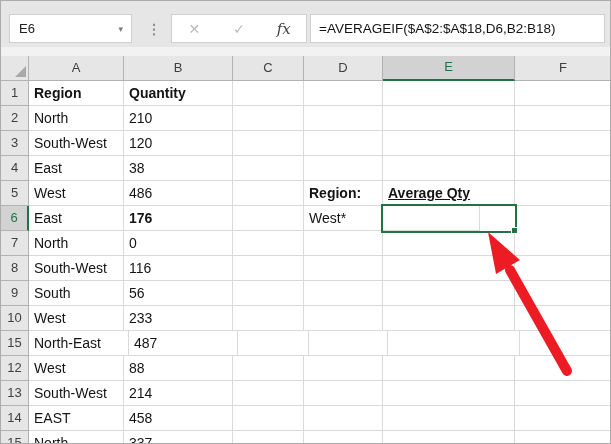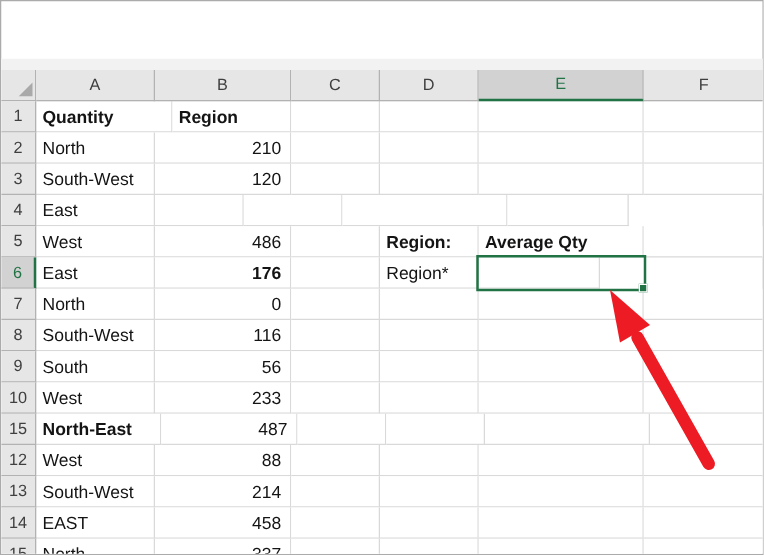--- a/index.html
+++ b/index.html
@@ -51,57 +51,72 @@
   .corner-tri {
     position:absolute; right:2px; bottom:3px; width:0; height:0;
     border-left:11px solid transparent; border-bottom:11px solid #a9a9a9;
   }
   .cell {
     background:#fff; box-sizing:border-box; height:25px; flex:none;
     border-right:1px solid #d9d9d9; border-bottom:1px solid #d9d9d9;
     font-size:14px; color:#141414; line-height:24px;
     padding:0 5px; white-space:nowrap;
   }
-  .cell.num { text-align:right; padding-right:7px; }
+  .cell.num { padding-right:7px; }
   .cell.bold { font-weight:bold; }
   
   .sel-border {
     position:absolute; left:380px; top:157px; width:136px; height:29px;
     border:2px solid #217346; box-sizing:border-box; pointer-events:none; z-index:5;
   }
   .sel-handle {
     position:absolute; left:510px; top:180px; width:7px; height:7px;
     background:#217346; border:1px solid #fff; box-sizing:border-box; z-index:6;
   }
   .arrow-svg { position:absolute; left:0; top:0; z-index:7; pointer-events:none; }
 </style>
 </head>
 <body>
 
 <div class="screen">
 
+  <div class="topbar">
+    <div class="namebox">
+      <span class="val">E6</span>
+      <span class="caret">▾</span>
+    </div>
+    <div class="dots">⋮</div>
+    <div class="fbuttons">
+      <span class="fbtn cancel">✕</span>
+      <span class="fbtn enter">✓</span>
+      <span class="fbtn fx">fx</span>
+    </div>
+    <div class="fbar">
+      <span>=AVERAGEIF($A$2:$A$18,D6,B2:B18)</span>
+    </div>
+  </div>
 
   <div class="sheet">
     <div class="gapstrip"></div>
     <div id="grid">
         <div class="hdr-row">
           <div class="hdr-cell" style="width: 28px;">
             <div class="corner-tri"></div>
           </div>
           <div class="hdr-cell" style="width: 95px;">A</div>
           <div class="hdr-cell" style="width: 109px;">B</div>
           <div class="hdr-cell" style="width: 71px;">C</div>
           <div class="hdr-cell" style="width: 79px;">D</div>
           <div class="hdr-cell active" style="width: 132px;">E</div>
           <div class="hdr-cell" style="width: 97px;">F</div>
         </div>
         <div class="g-row">
           <div class="row-hdr" style="width: 28px;">1</div>
+          <div class="cell bold" style="width: 95px;">Region</div>
           <div class="cell bold" style="width: 109px;">Quantity</div>
-          <div class="cell bold" style="width: 95px;">Region</div>
           <div class="cell" style="width: 71px;"></div>
           <div class="cell" style="width: 79px;"></div>
           <div class="cell" style="width: 132px;"></div>
           <div class="cell" style="width: 97px;"></div>
         </div>
         <div class="g-row">
           <div class="row-hdr" style="width: 28px;">2</div>
           <div class="cell" style="width: 95px;">North</div>
           <div class="cell num" style="width: 109px;">210</div>
           <div class="cell" style="width: 71px;"></div>
@@ -114,40 +129,41 @@
           <div class="cell" style="width: 95px;">South-West</div>
           <div class="cell num" style="width: 109px;">120</div>
           <div class="cell" style="width: 71px;"></div>
           <div class="cell" style="width: 79px;"></div>
           <div class="cell" style="width: 132px;"></div>
           <div class="cell" style="width: 97px;"></div>
         </div>
         <div class="g-row">
           <div class="row-hdr" style="width: 28px;">4</div>
           <div class="cell" style="width: 95px;">East</div>
+          <div class="cell num" style="width: 109px;">38</div>
           <div class="cell" style="width: 71px;"></div>
           <div class="cell" style="width: 79px;"></div>
           <div class="cell" style="width: 132px;"></div>
           <div class="cell" style="width: 97px;"></div>
         </div>
         <div class="g-row">
           <div class="row-hdr" style="width: 28px;">5</div>
           <div class="cell" style="width: 95px;">West</div>
           <div class="cell num" style="width: 109px;">486</div>
           <div class="cell" style="width: 71px;"></div>
           <div class="cell bold" style="width: 79px;">Region:</div>
-          <div class="cell bold" style="width: 132px;">Average Qty</div>
+          <div class="cell bold" style="width: 132px; text-decoration: underline;">Average Qty</div>
           <div class="cell" style="width: 97px;"></div>
         </div>
         <div class="g-row">
           <div class="row-hdr active" style="width: 28px;">6</div>
           <div class="cell" style="width: 95px;">East</div>
           <div class="cell num" style="width: 109px; font-weight: bold;">176</div>
           <div class="cell" style="width: 71px;"></div>
-          <div class="cell" style="width: 79px;">Region*</div>
+          <div class="cell" style="width: 79px;">West*</div>
           <div class="cell" style="width: 97px;"></div>
         </div>
         <div class="g-row">
           <div class="row-hdr" style="width: 28px;">7</div>
           <div class="cell" style="width: 95px;">North</div>
           <div class="cell num" style="width: 109px;">0</div>
           <div class="cell" style="width: 71px;"></div>
           <div class="cell" style="width: 79px;"></div>
           <div class="cell" style="width: 132px;"></div>
           <div class="cell" style="width: 97px;"></div>
@@ -174,21 +190,21 @@
           <div class="row-hdr" style="width: 28px;">10</div>
           <div class="cell" style="width: 95px;">West</div>
           <div class="cell num" style="width: 109px;">233</div>
           <div class="cell" style="width: 71px;"></div>
           <div class="cell" style="width: 79px;"></div>
           <div class="cell" style="width: 132px;"></div>
           <div class="cell" style="width: 97px;"></div>
         </div>
         <div class="g-row">
           <div class="row-hdr" style="width: 28px;">15</div>
-          <div class="cell" style="width: 100px; font-weight: bold;">North-East</div>
+          <div class="cell" style="width: 100px;">North-East</div>
           <div class="cell num" style="width: 109px;">487</div>
           <div class="cell" style="width: 71px;"></div>
           <div class="cell" style="width: 79px;"></div>
           <div class="cell" style="width: 132px;"></div>
           <div class="cell" style="width: 97px;"></div>
         </div>
         <div class="g-row">
           <div class="row-hdr" style="width: 28px;">12</div>
           <div class="cell" style="width: 95px;">West</div>
           <div class="cell num" style="width: 109px;">88</div>

